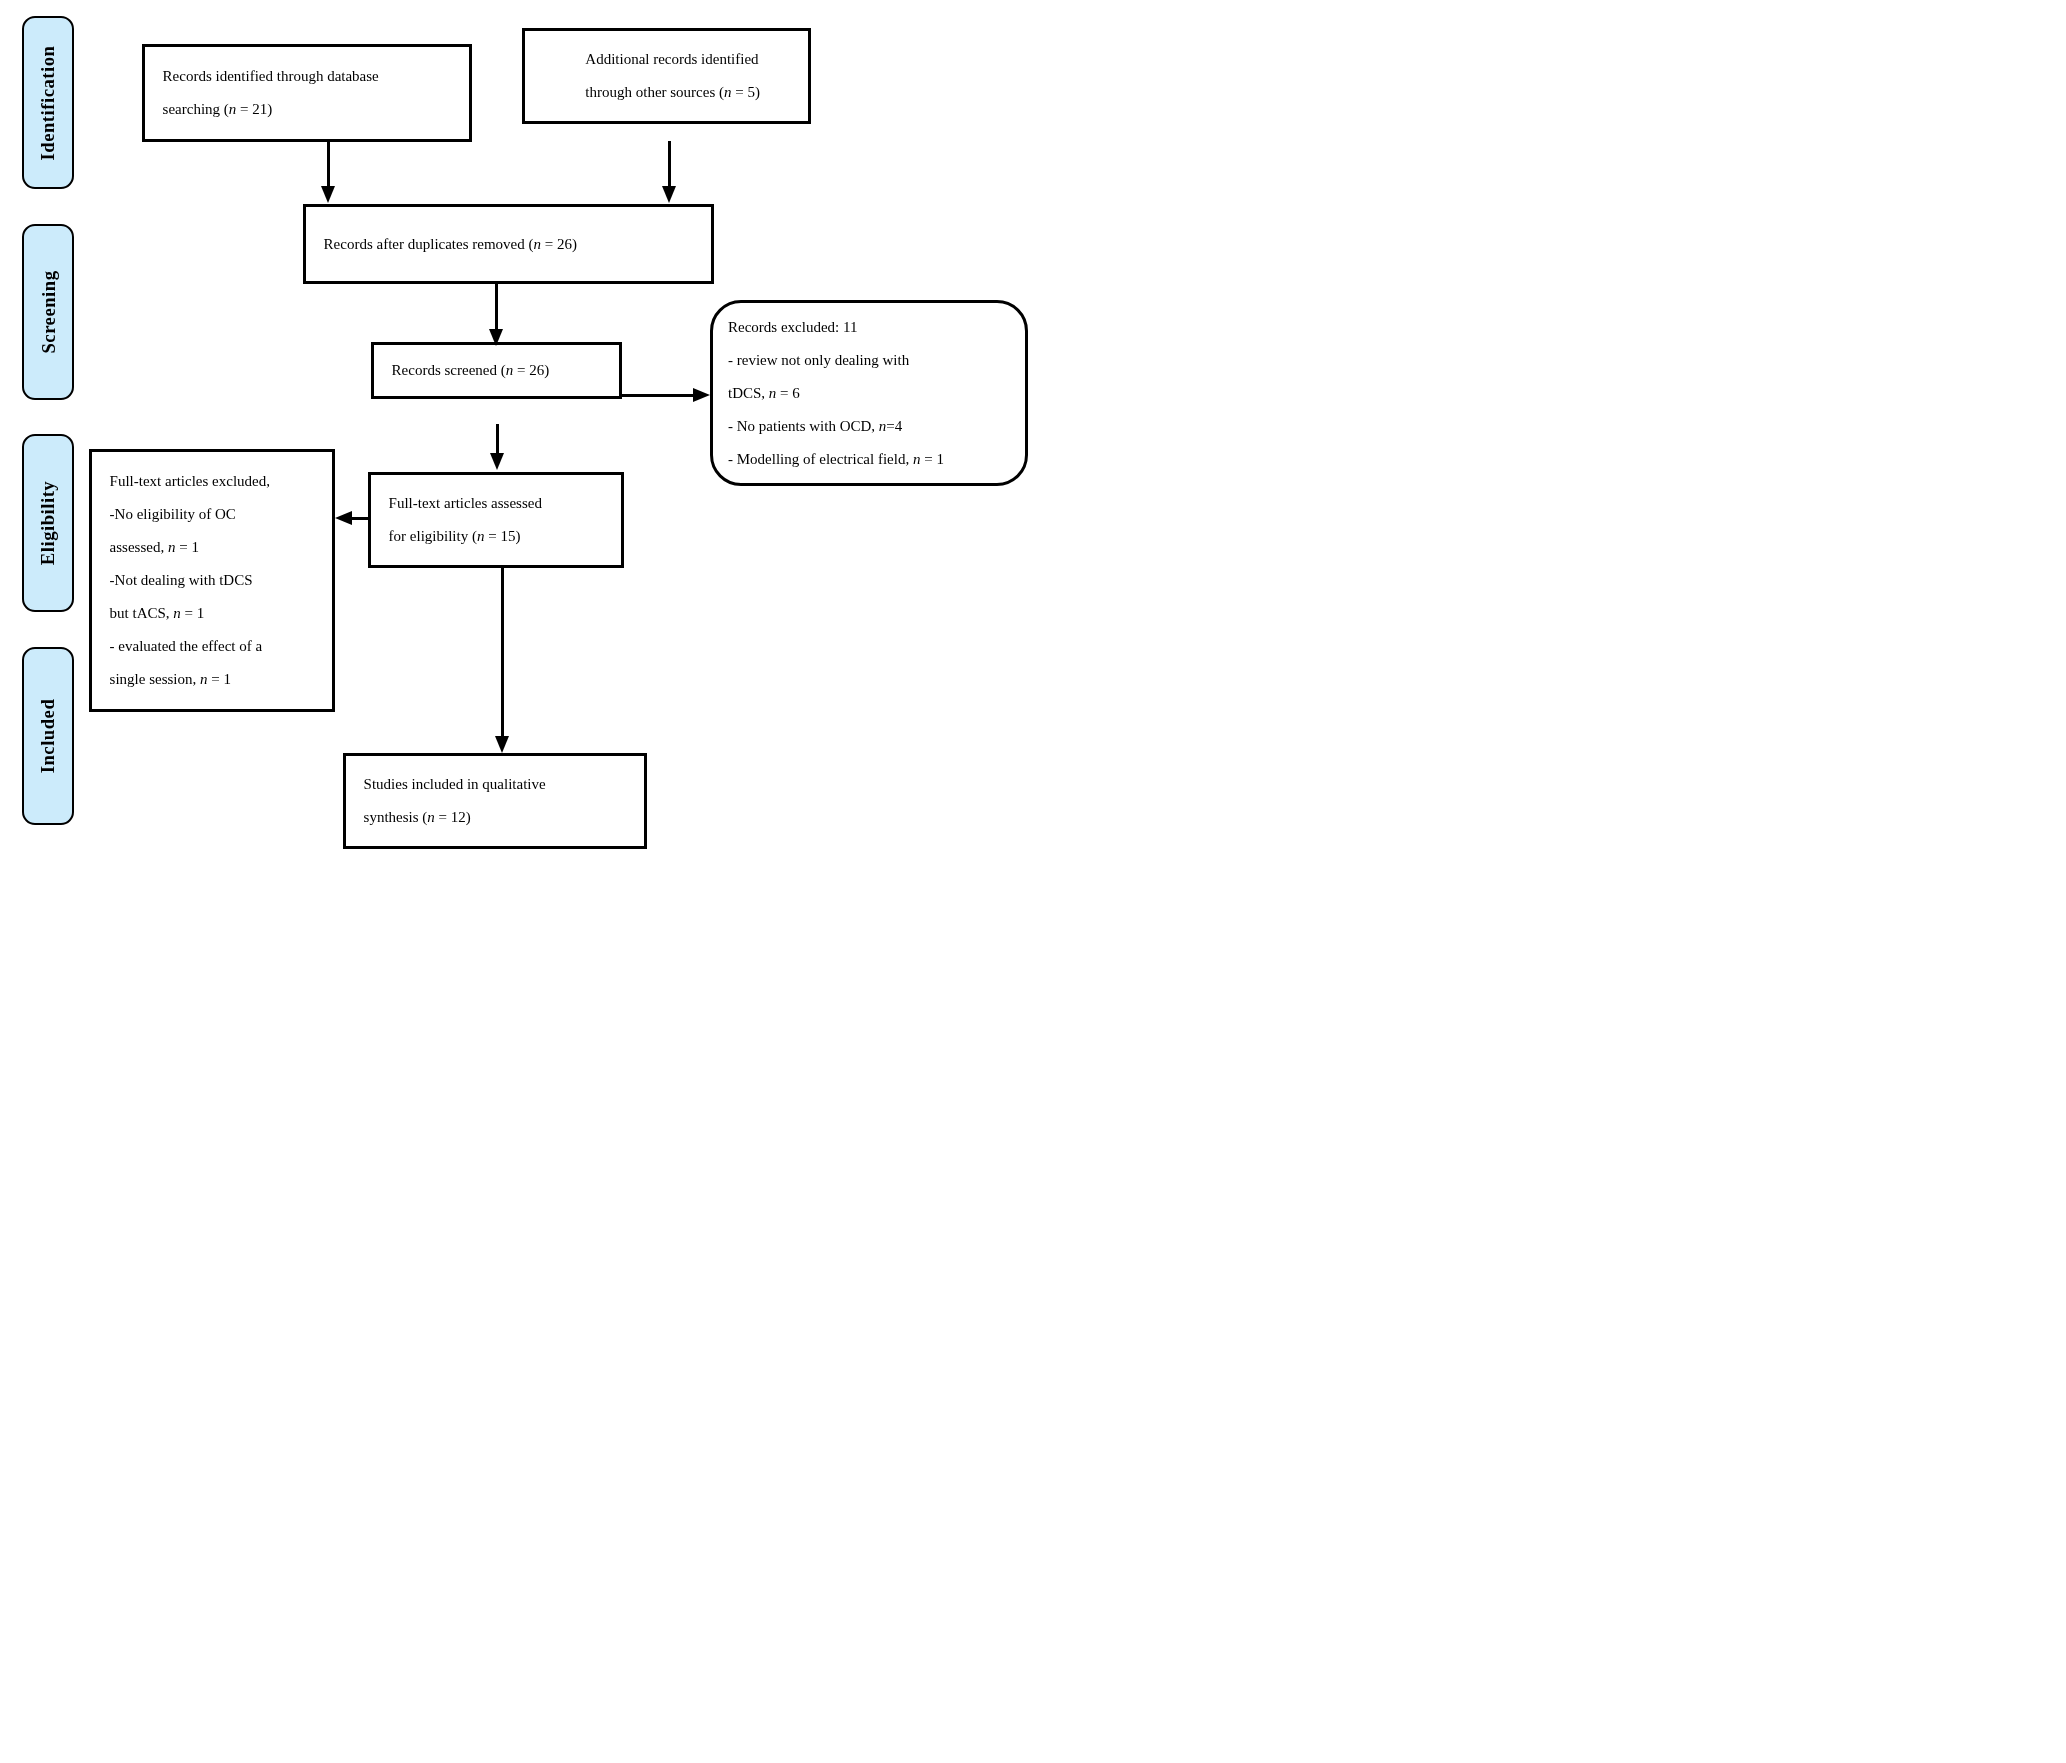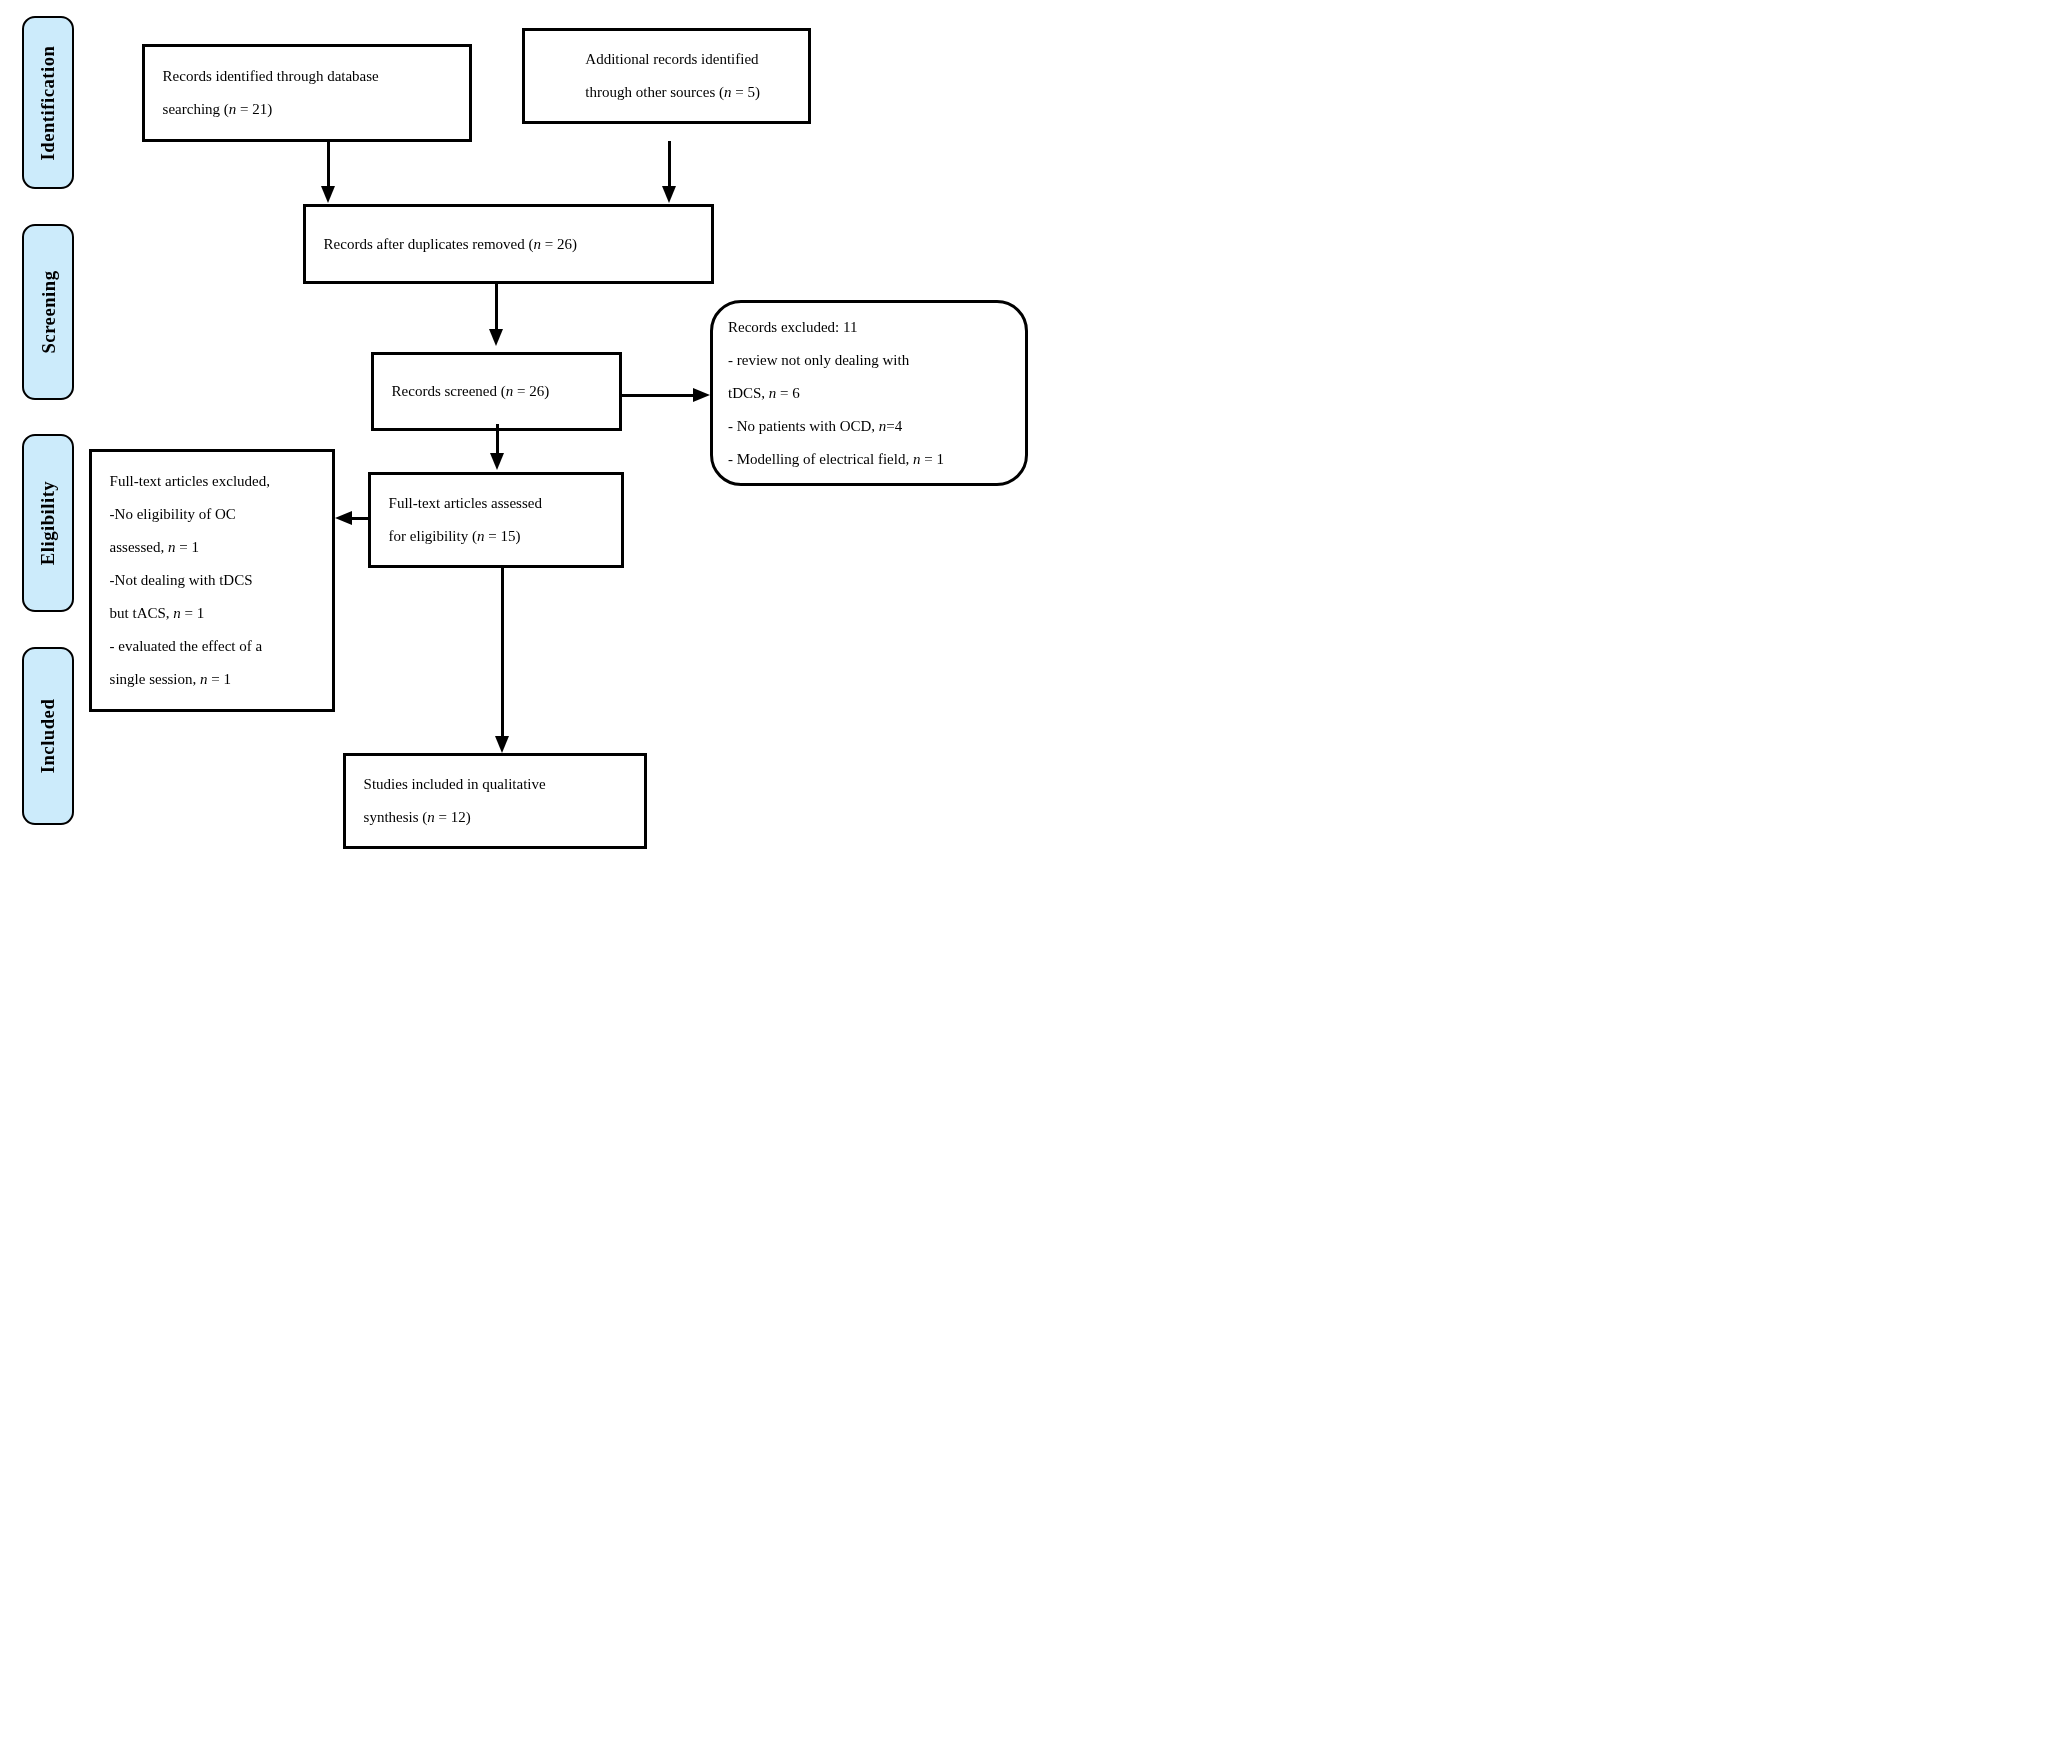--- a/index.html
+++ b/index.html
@@ -96,21 +96,21 @@
         <div class="line"><span>through other sources (</span><span class="it">n</span><span> = 5)</span></div>
       </div>
   </div>
 
   <div class="box" style="left:291px;top:204px;width:411px;height:80px;margin-left:12px;">
     <div>
         <div class="line"><span>Records after duplicates removed (</span><span class="it">n</span><span> = 26)</span></div>
       </div>
   </div>
 
-  <div class="box" style="left:371px;top:352px;width:251px;height:79px;">
+  <div class="box" style="left:371px;top:342px;width:251px;height:57px;">
     <div>
         <div class="line"><span>Records screened (</span><span class="it">n</span><span> = 26)</span></div>
       </div>
   </div>
 
   <div class="box" style="left:710px;top:300px;width:318px;height:186px;padding-left:15px;border-radius:31px;">
     <div>
         <div class="line"><span>Records excluded: 11</span></div>
         <div class="line"><span>- review not only dealing with</span></div>
         <div class="line"><span>tDCS, </span><span class="it">n</span><span> = 6</span></div>

